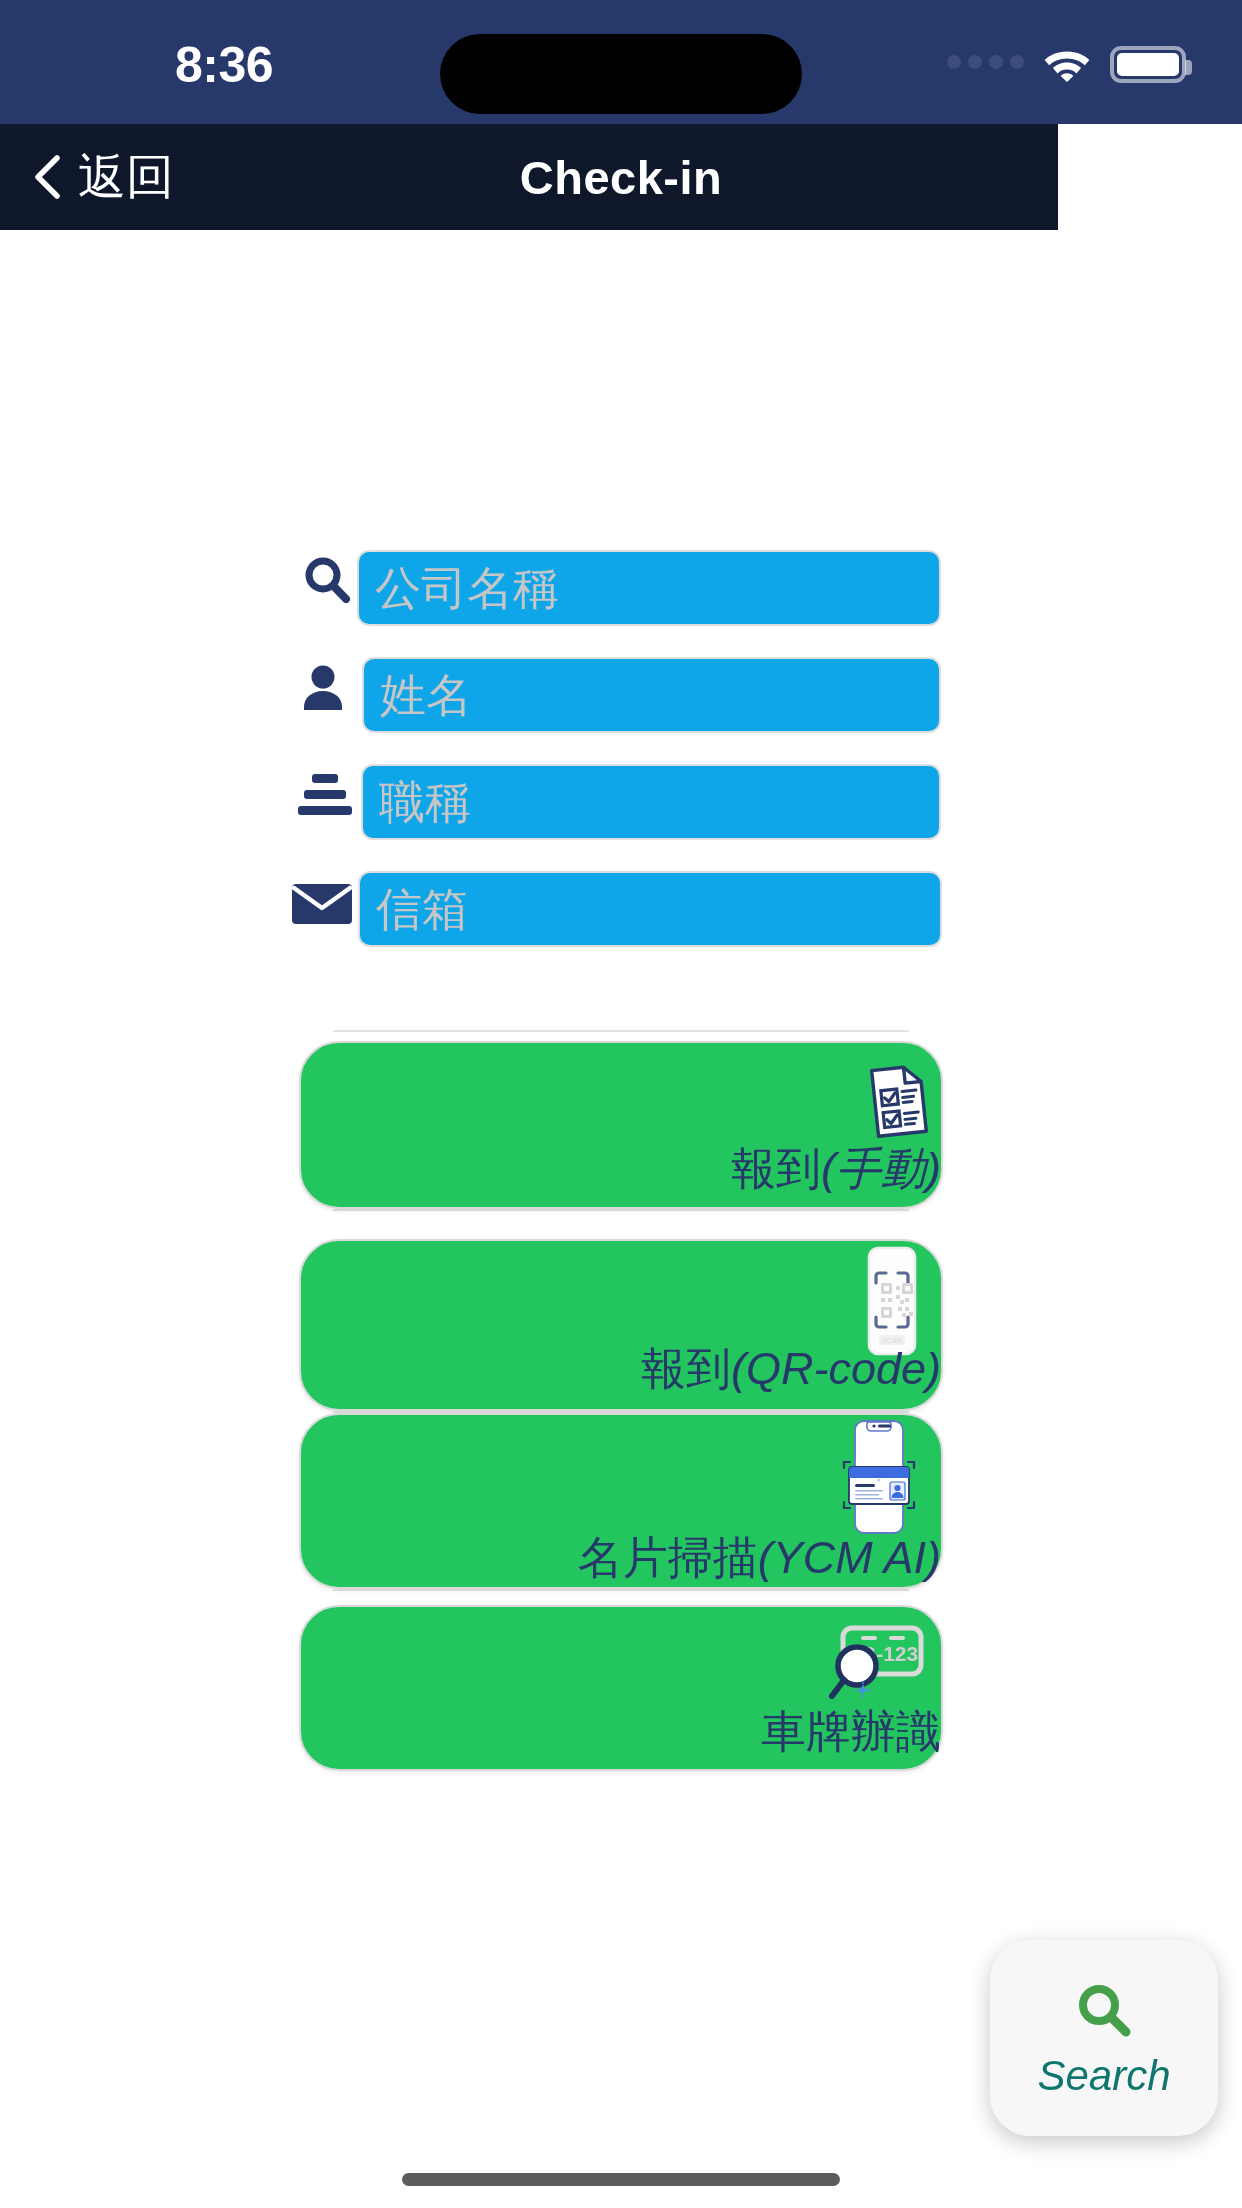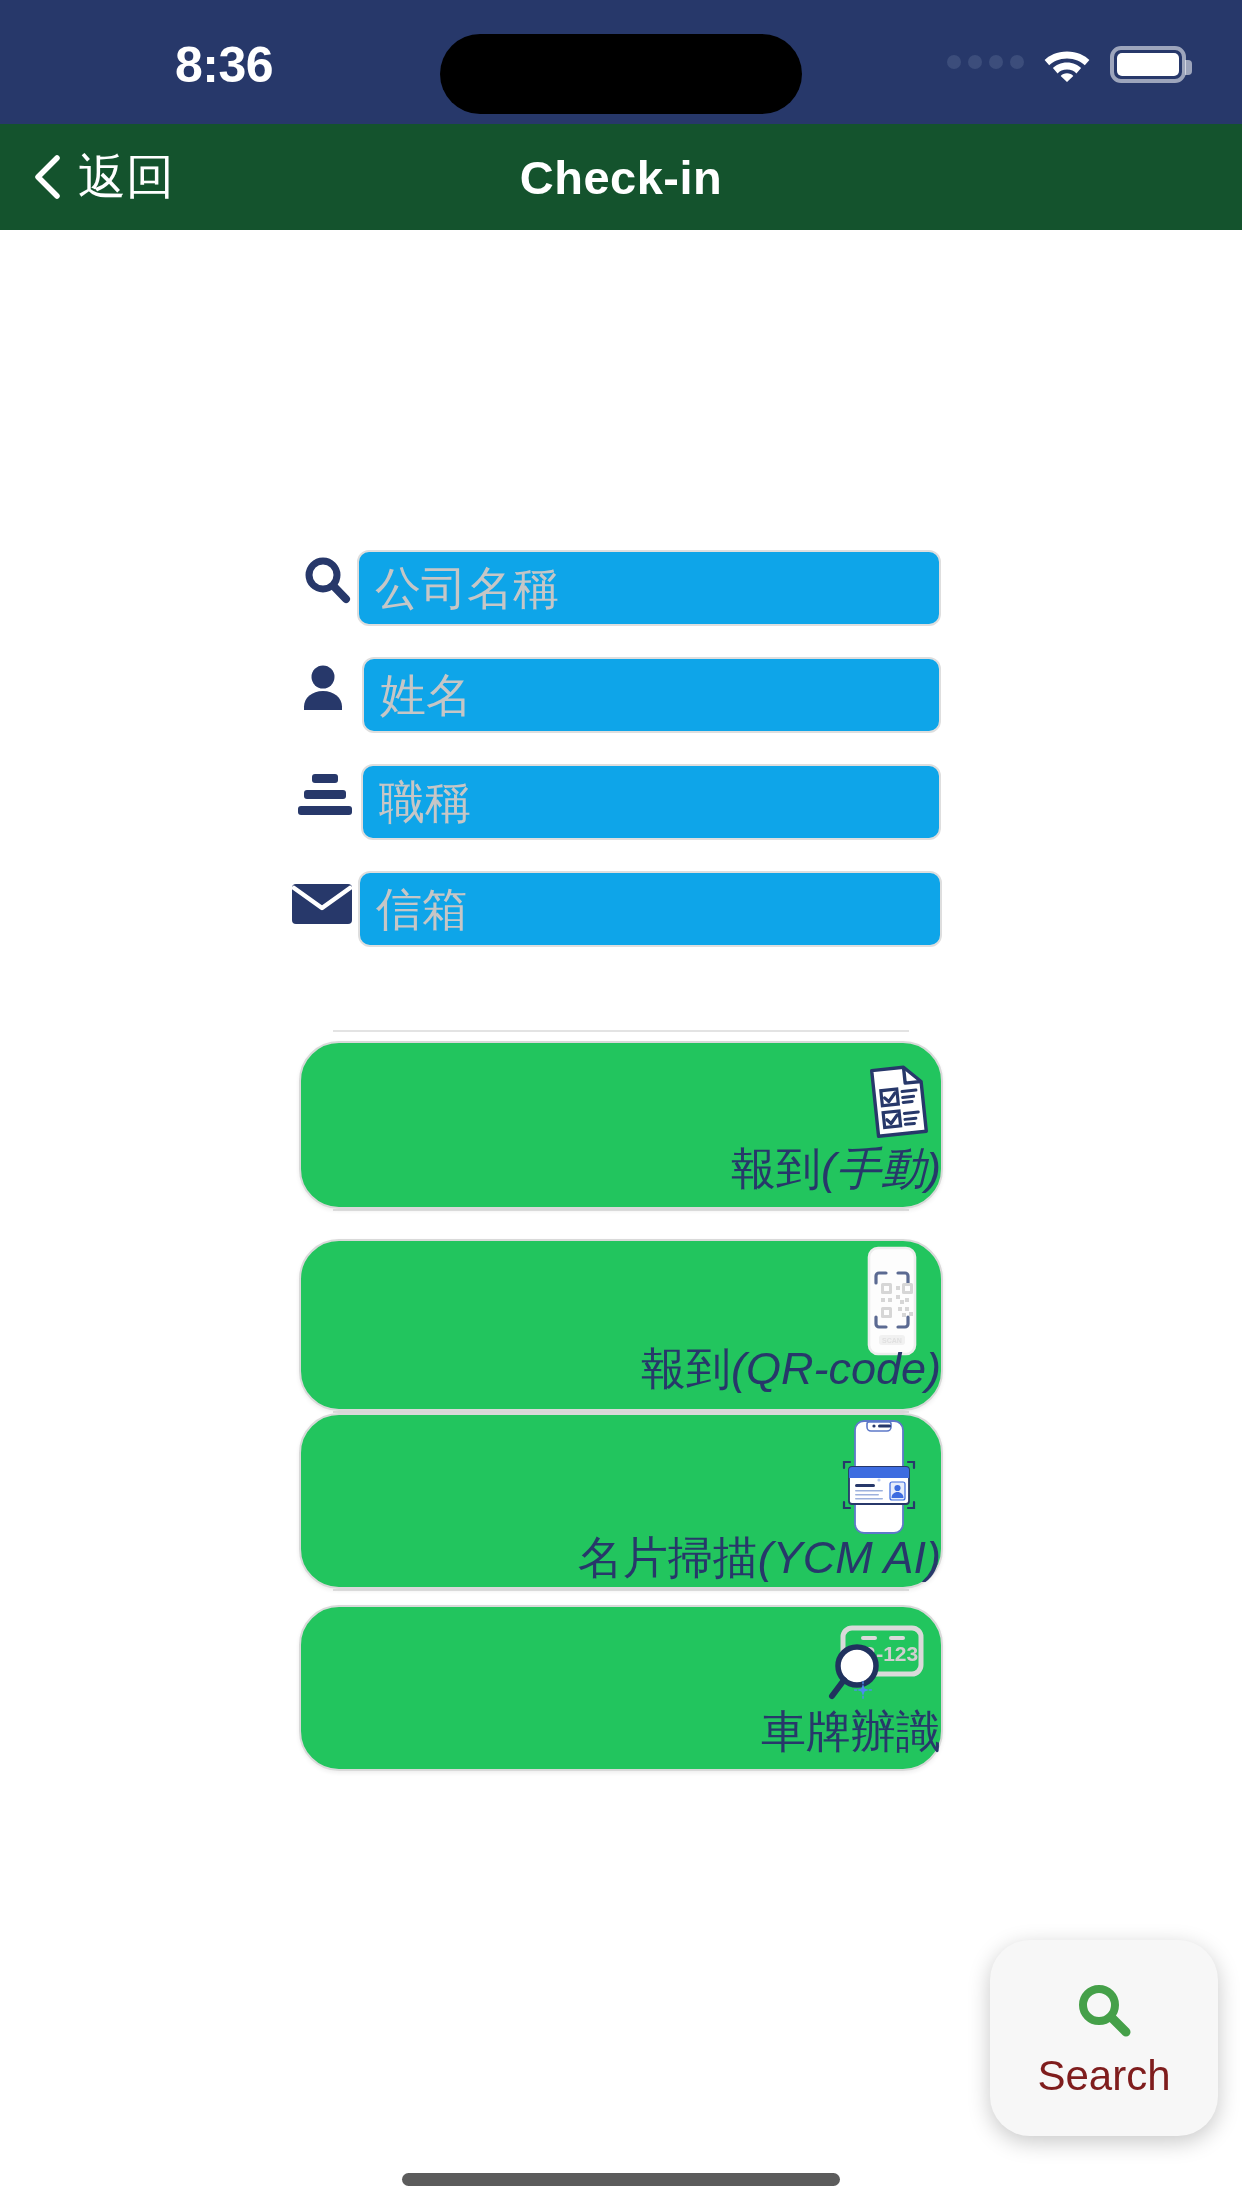--- a/index.html
+++ b/index.html
@@ -66,23 +66,23 @@
   .sb-batt::after {
     content: ""; position: absolute; right: -10px; top: 10px;
     width: 7px; height: 15px; border-radius: 0 4px 4px 0;
     background: rgba(255,255,255,0.55);
   }
 
   
   .navbar {
     position: absolute;
     top: 124px; left: 0;
-    width: 1242px;
+    width: 1058px;
     height: 106px;
-    background: #14532d;
+    background: #0f172a;
   }
   .nav-back {
     position: absolute;
     left: 26px; top: 0;
     height: 106px;
     display: flex; align-items: center; gap: 18px;
     padding: 0 12px 0 8px;
     cursor: pointer;
   }
   .chev {
@@ -209,21 +209,22 @@
     box-shadow: 0 6px 22px rgba(0,0,0,0.22);
     display: flex;
     flex-direction: column;
     align-items: center;
     justify-content: center;
     cursor: pointer;
   }
   .fab .fabicon { margin-bottom: 6px; }
   .fab .fablabel {
     font-size: 42px;
-    color: #7f1d1d;
+    font-style: italic;
+    color: #0f766e;
     line-height: 1;
   }
 
   
   .home-ind {
     position: absolute;
     left: 50%;
     transform: translateX(-50%);
     bottom: 22px;
     width: 438px;

